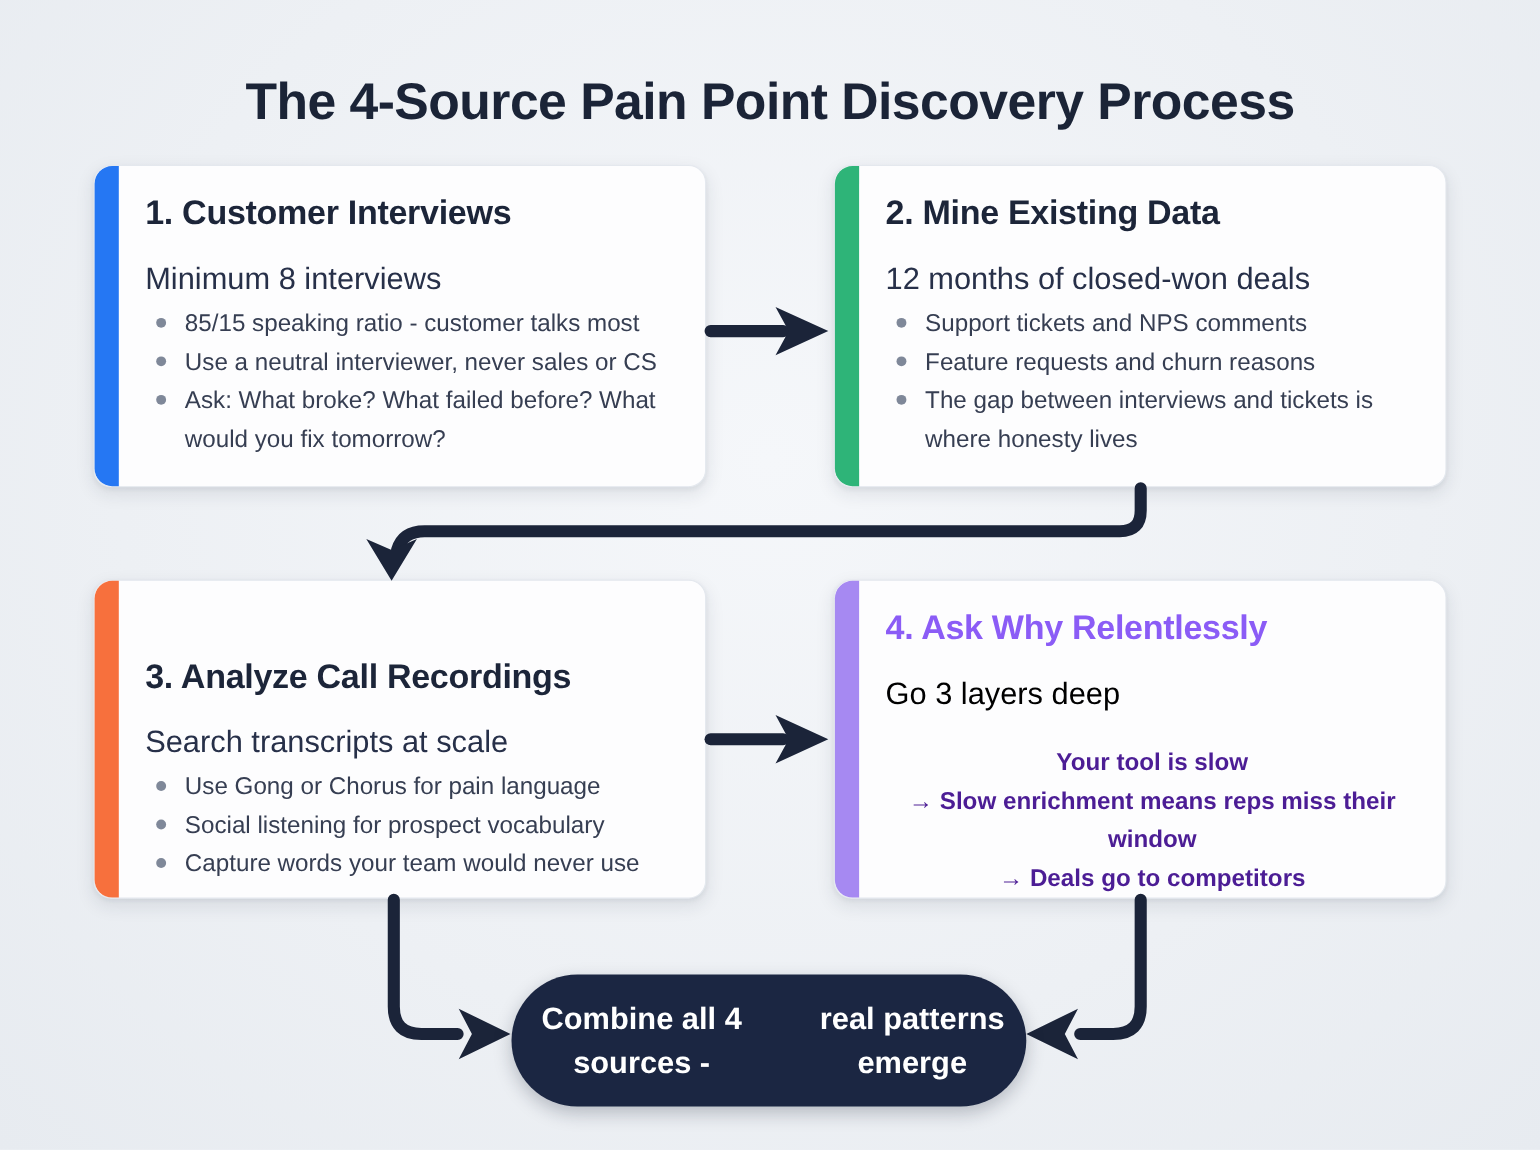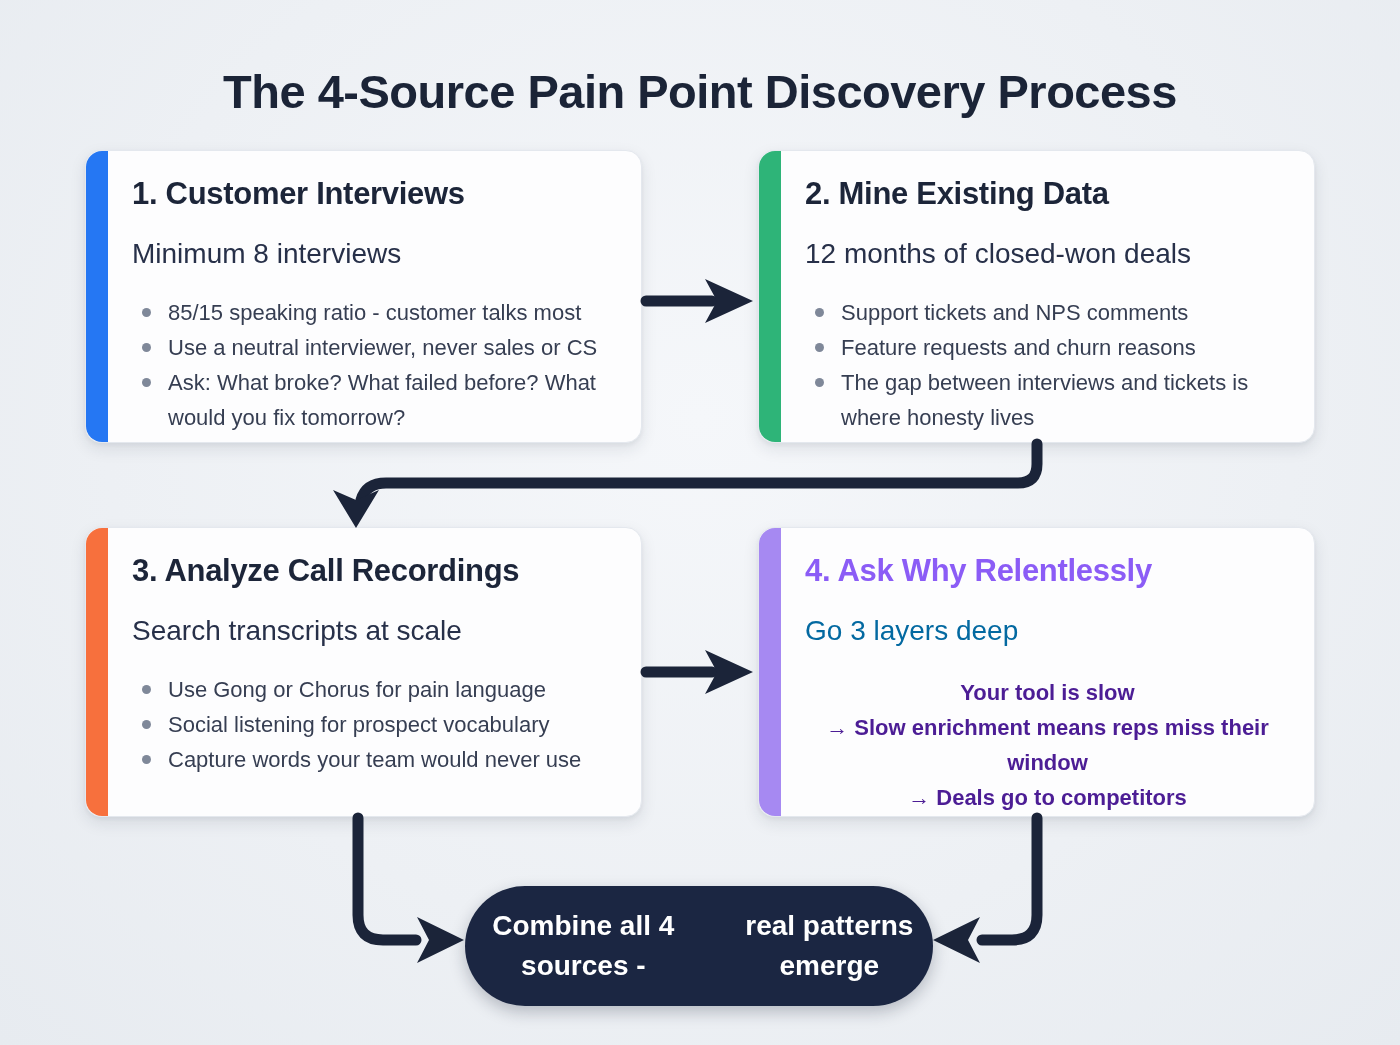--- a/index.html
+++ b/index.html
@@ -49,21 +49,21 @@
     font-weight: 700;
     letter-spacing: -0.3px;
   }
   .card-subtitle {
     margin-top: 26px;
     font-size: 28px;
     font-weight: 400;
   }
   .bullets {
     list-style: none;
-    margin-top: 25px;
+    margin-top: 6px;
   }
   .bullets li {
     position: relative;
     padding-left: 36px;
     font-size: 22px;
     line-height: 35px;
   }
   .bullets li::before {
     content: "";
     position: absolute;
@@ -132,33 +132,33 @@
     <p class="card-subtitle" style="color: rgb(39, 48, 73);">12 months of closed-won deals</p>
     <ul class="bullets" style="color: rgb(54, 62, 82);">
       <li>Support tickets and NPS comments</li>
       <li>Feature requests and churn reasons</li>
       <li>The gap between interviews and tickets is where honesty lives</li>
     </ul>
   </section>
 
   <section class="card row2 col1">
     <span class="accent" style="background-color: rgb(247, 112, 61);"></span>
-    <h2 class="card-heading" style="color: rgb(28, 37, 57);">3. Analyze Call Recordings</h2>
+    <h2 class="card-heading" style="color: rgb(28, 37, 57); margin-top: 44px;">3. Analyze Call Recordings</h2>
     <p class="card-subtitle" style="color: rgb(39, 48, 73);">Search transcripts at scale</p>
     <ul class="bullets" style="color: rgb(54, 62, 82);">
       <li>Use Gong or Chorus for pain language</li>
       <li>Social listening for prospect vocabulary</li>
       <li>Capture words your team would never use</li>
     </ul>
   </section>
 
   <section class="card row2 col2">
     <span class="accent" style="background-color: rgb(166, 137, 242);"></span>
     <h2 class="card-heading" style="color: #8b5cf6;">4. Ask Why Relentlessly</h2>
-    <p class="card-subtitle" style="color: #0369a1;">Go 3 layers deep</p>
+    <p class="card-subtitle" style="color: #000000;">Go 3 layers deep</p>
     <div class="why-chain">
       <div>Your tool is slow</div>
       <div>→ Slow enrichment means reps miss their window</div>
       <div>→ Deals go to competitors</div>
     </div>
   </section>
 
   <svg class="flow-arrows" viewBox="0 0 1400 1045">
     <g>
       <path d="M646,301 H712" fill="none" stroke-width="11" stroke-linecap="round" style="stroke: rgb(27, 36, 57);"></path>

